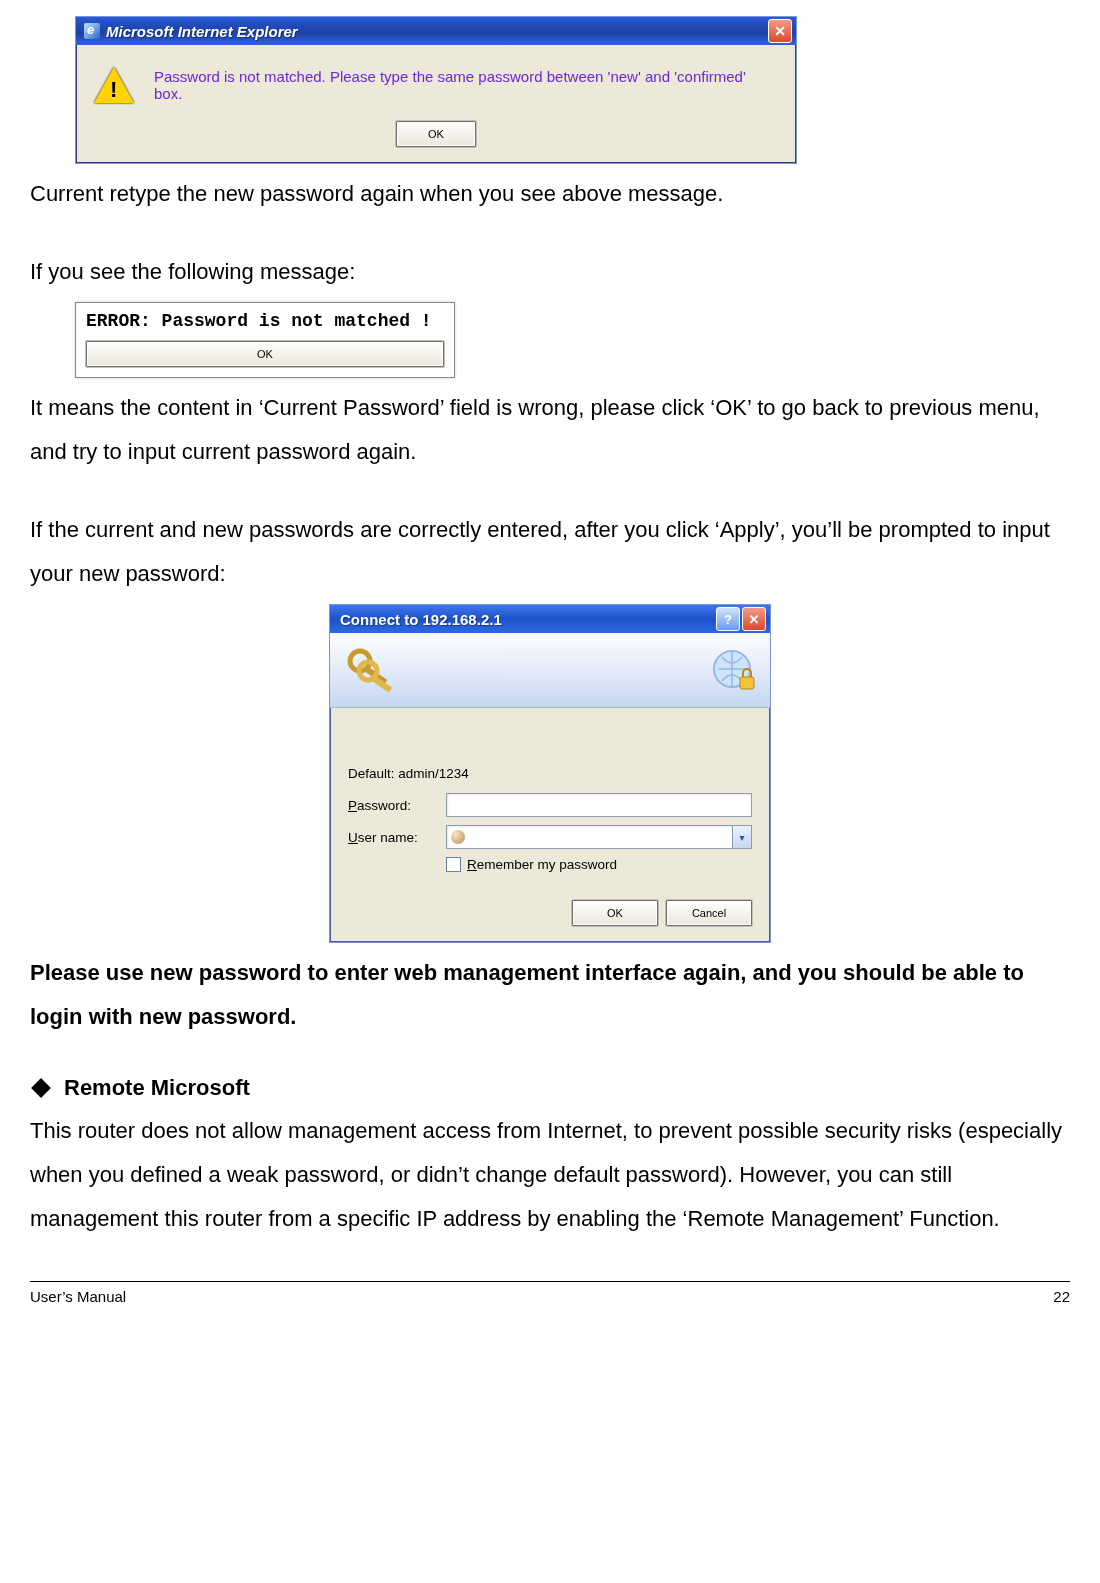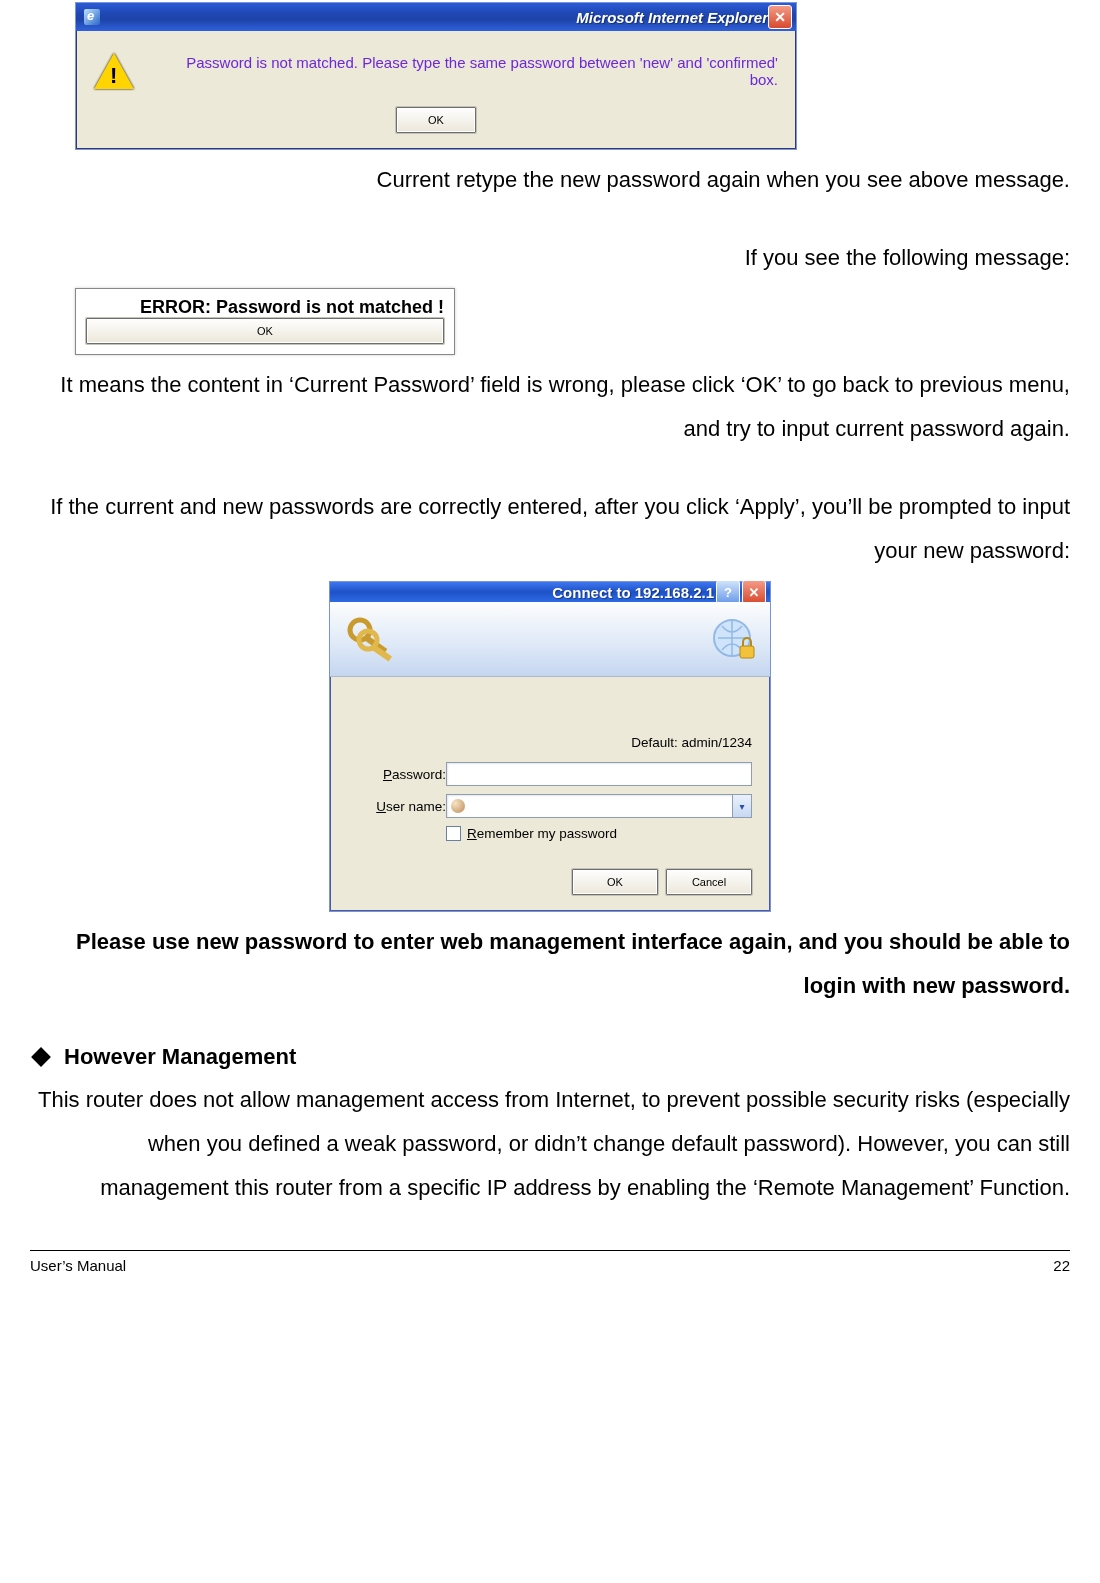--- a/index.html
+++ b/index.html
@@ -4,23 +4,22 @@
 <style>
   body {
     margin: 0;
     padding: 0;
     font-family: Arial, Helvetica, sans-serif;
     background: #fff;
     color: #000;
     width: 1100px;
   }
   .page {
-    padding: 2px 30px 20px 30px;
+    padding: 16px 30px 20px 30px;
     box-sizing: border-box;
-    text-align: right;
   }
   .body-text {
     font-size: 22px;
     line-height: 2.0;
     margin: 8px 0;
   }
   .body-text.bold { font-weight: bold; }
   .small-spacer { height: 18px; }
 
   
@@ -82,35 +81,35 @@
   }
 
   
   .dlg2 {
     margin-left: 45px;
     width: 380px; background:#fff; border:1px solid #888;
     padding: 8px 10px 10px 10px; box-sizing:border-box;
     box-shadow: 0 0 3px rgba(0,0,0,.2);
   }
   .dlg2-title {
-    font-weight:bold; font-size:18px; color:#000; 
-    font-family: Liberation Sans, sans-serif;
+    font-weight:bold; font-size:18px; color:#000; margin-bottom:10px;
+    font-family: Liberation Mono, monospace;
   }
   .dlg2 .xp-btn { min-width: 60px; }
 
   
   .dlg3 {
     margin: 6px auto 4px;
     width: 440px;
     border:1px solid #7993d5;
     background:#ece9d8;
     box-shadow: 0 0 0 1px #4a5aa5 inset;
   }
   .dlg3-titlebar {
-    height:20px;
+    height:28px;
     background: linear-gradient(180deg,#3e77f0 0%,#1e51c7 50%,#2d6ae6 100%);
     display:flex; align-items:center; padding:0 4px 0 10px;
     color:#fff; font-weight:bold; font-size:15px;
   }
   .dlg3-titletext{ flex:1; text-shadow:1px 1px 1px rgba(0,0,0,.4);}
   .tb-btn {
     width:22px;height:22px;background:linear-gradient(180deg,#cfe2fb,#6a9be9);
     border:1px solid #fff;border-radius:3px;color:#fff;
     display:flex;align-items:center;justify-content:center;font-size:13px;font-weight:bold;
     margin-left:2px;
@@ -250,21 +249,21 @@
         </div>
       </div>
     </div>
   </div>
 
   <p class="body-text bold">Please use new password to enter web management interface again, and you should be able to login with new password.</p>
 
   <div class="small-spacer"></div>
   <div class="section-head">
     <div class="diamond"></div>
-    <span>However Management</span>
+    <span>Remote Microsoft</span>
   </div>
   <p class="body-text">This router does not allow management access from Internet, to prevent possible security risks (especially when you defined a weak password, or didn’t change default password). However, you can still management this router from a specific IP address by enabling the ‘Remote Management’ Function.</p>
 
   <div class="footer-line">
     <span>User’s Manual</span>
     <span>22</span>
   </div>
 </div>
 
 </body></html>

